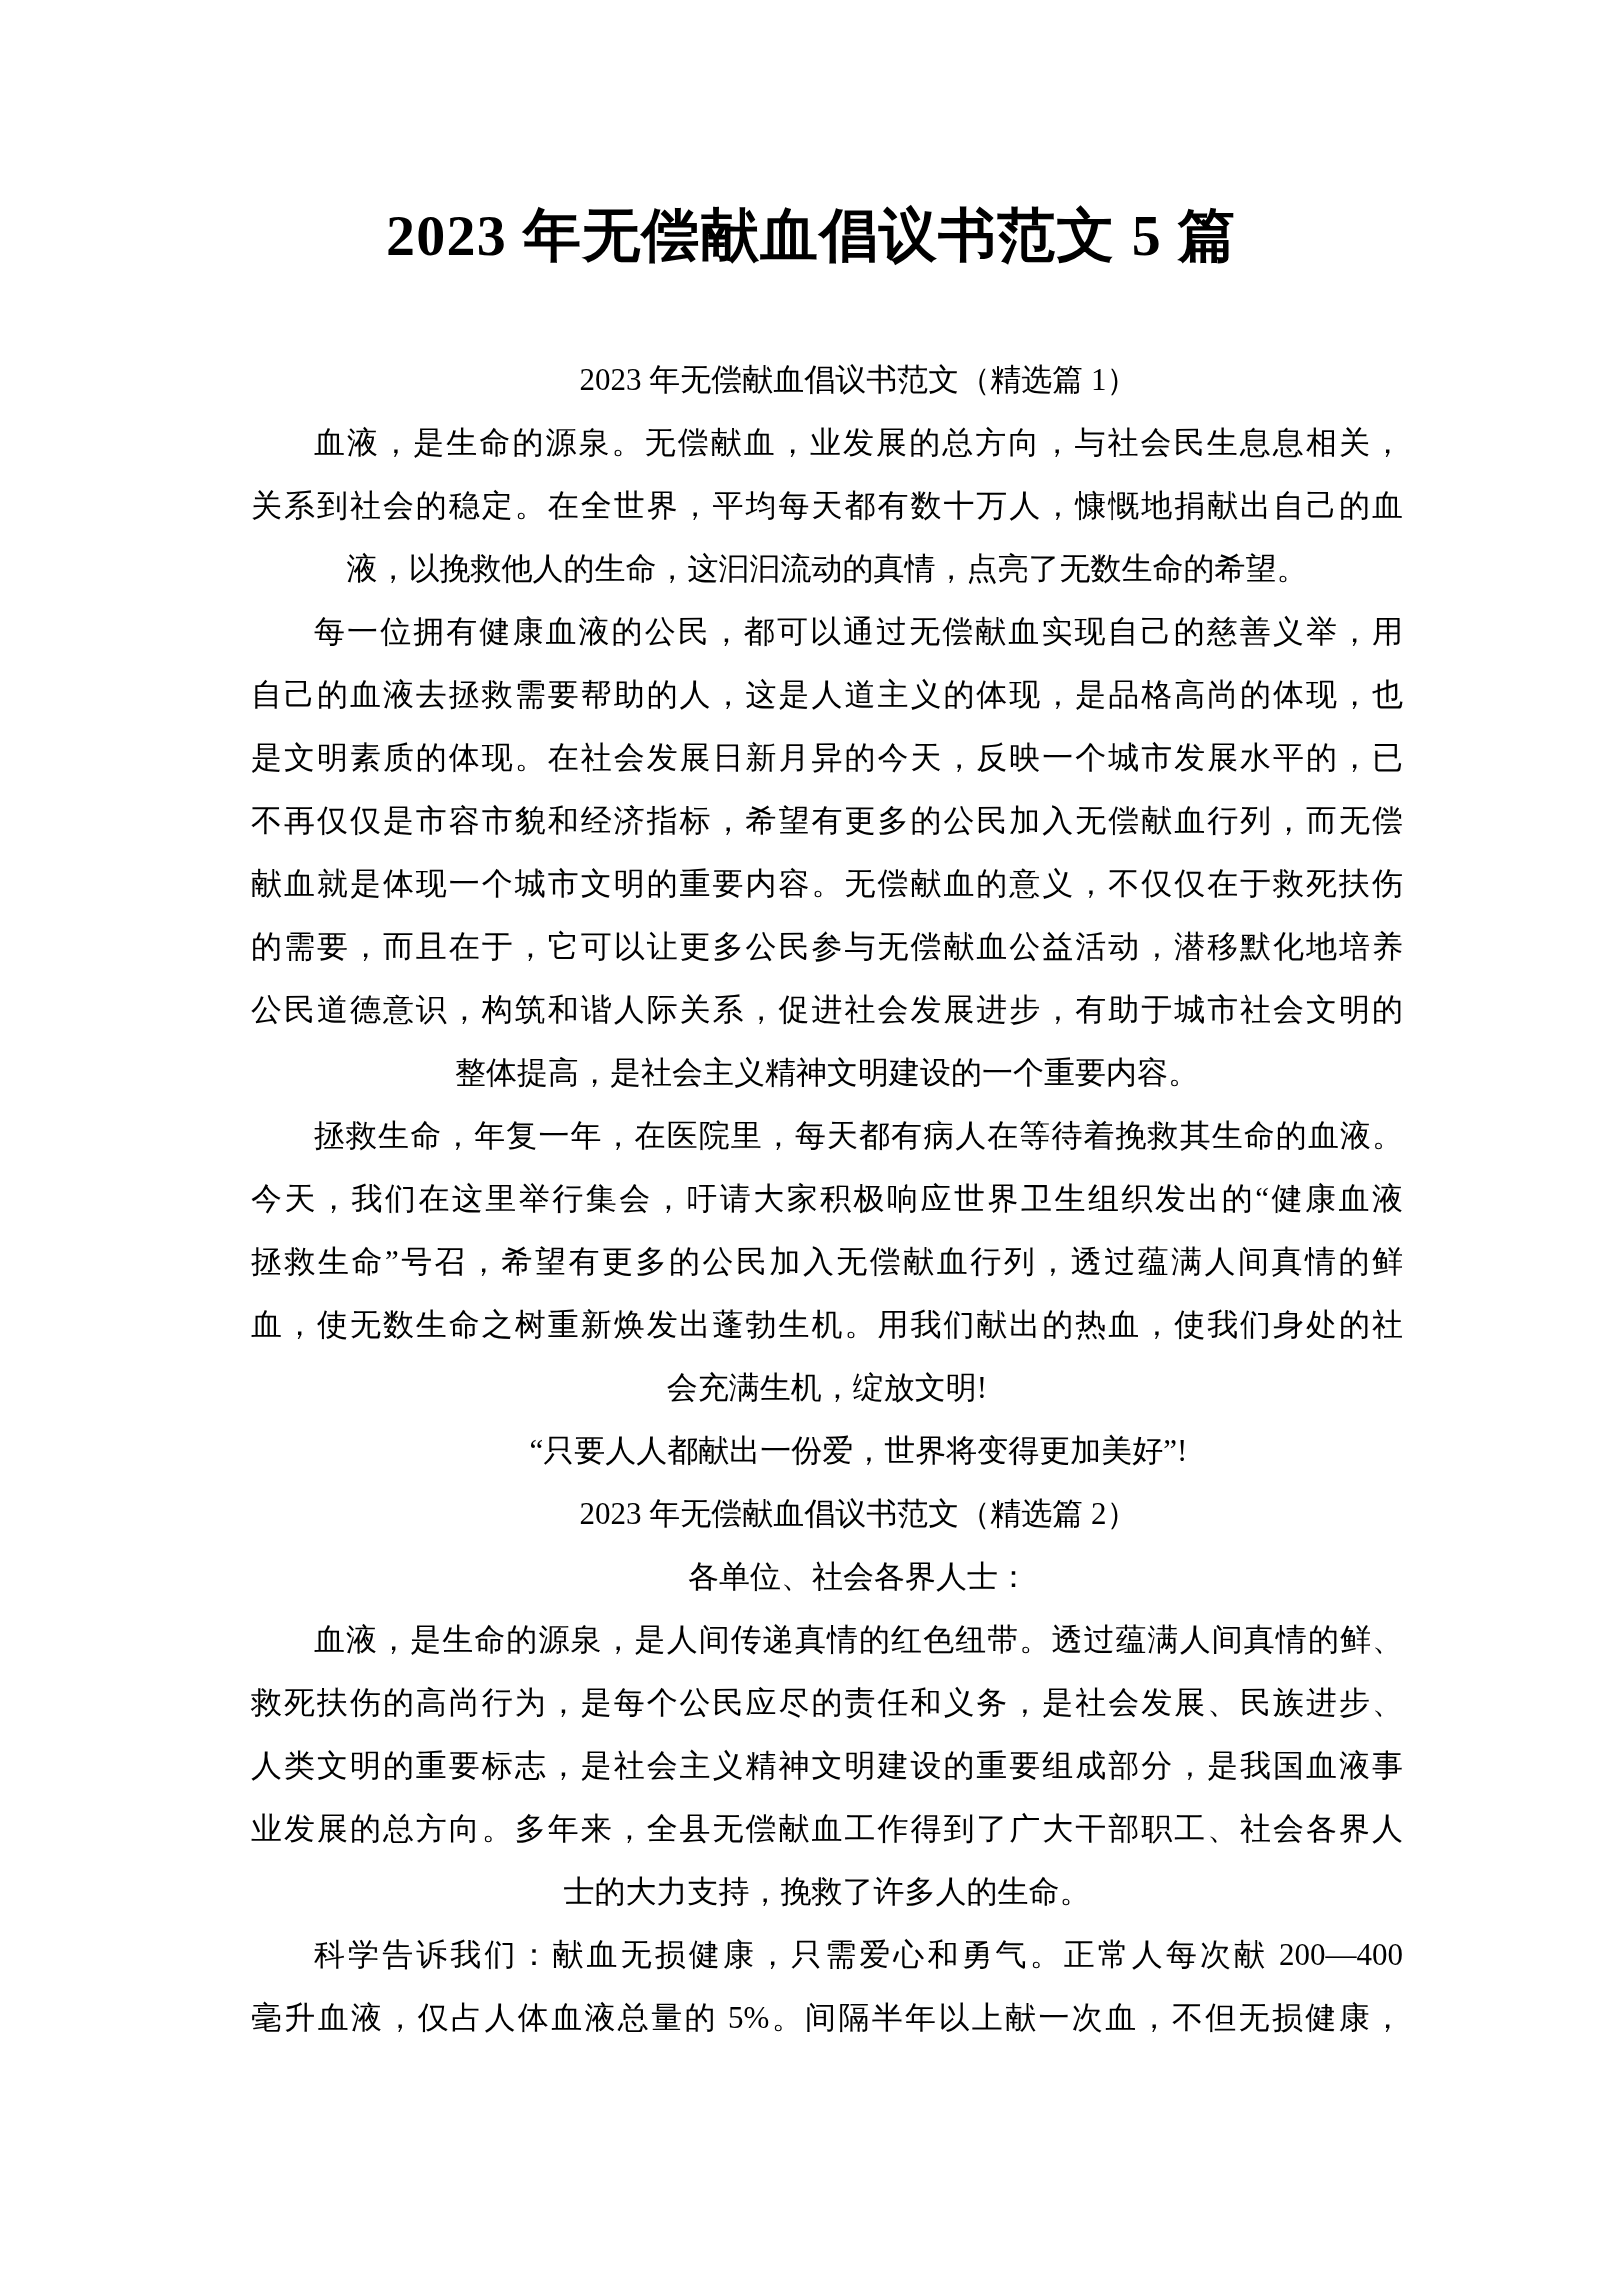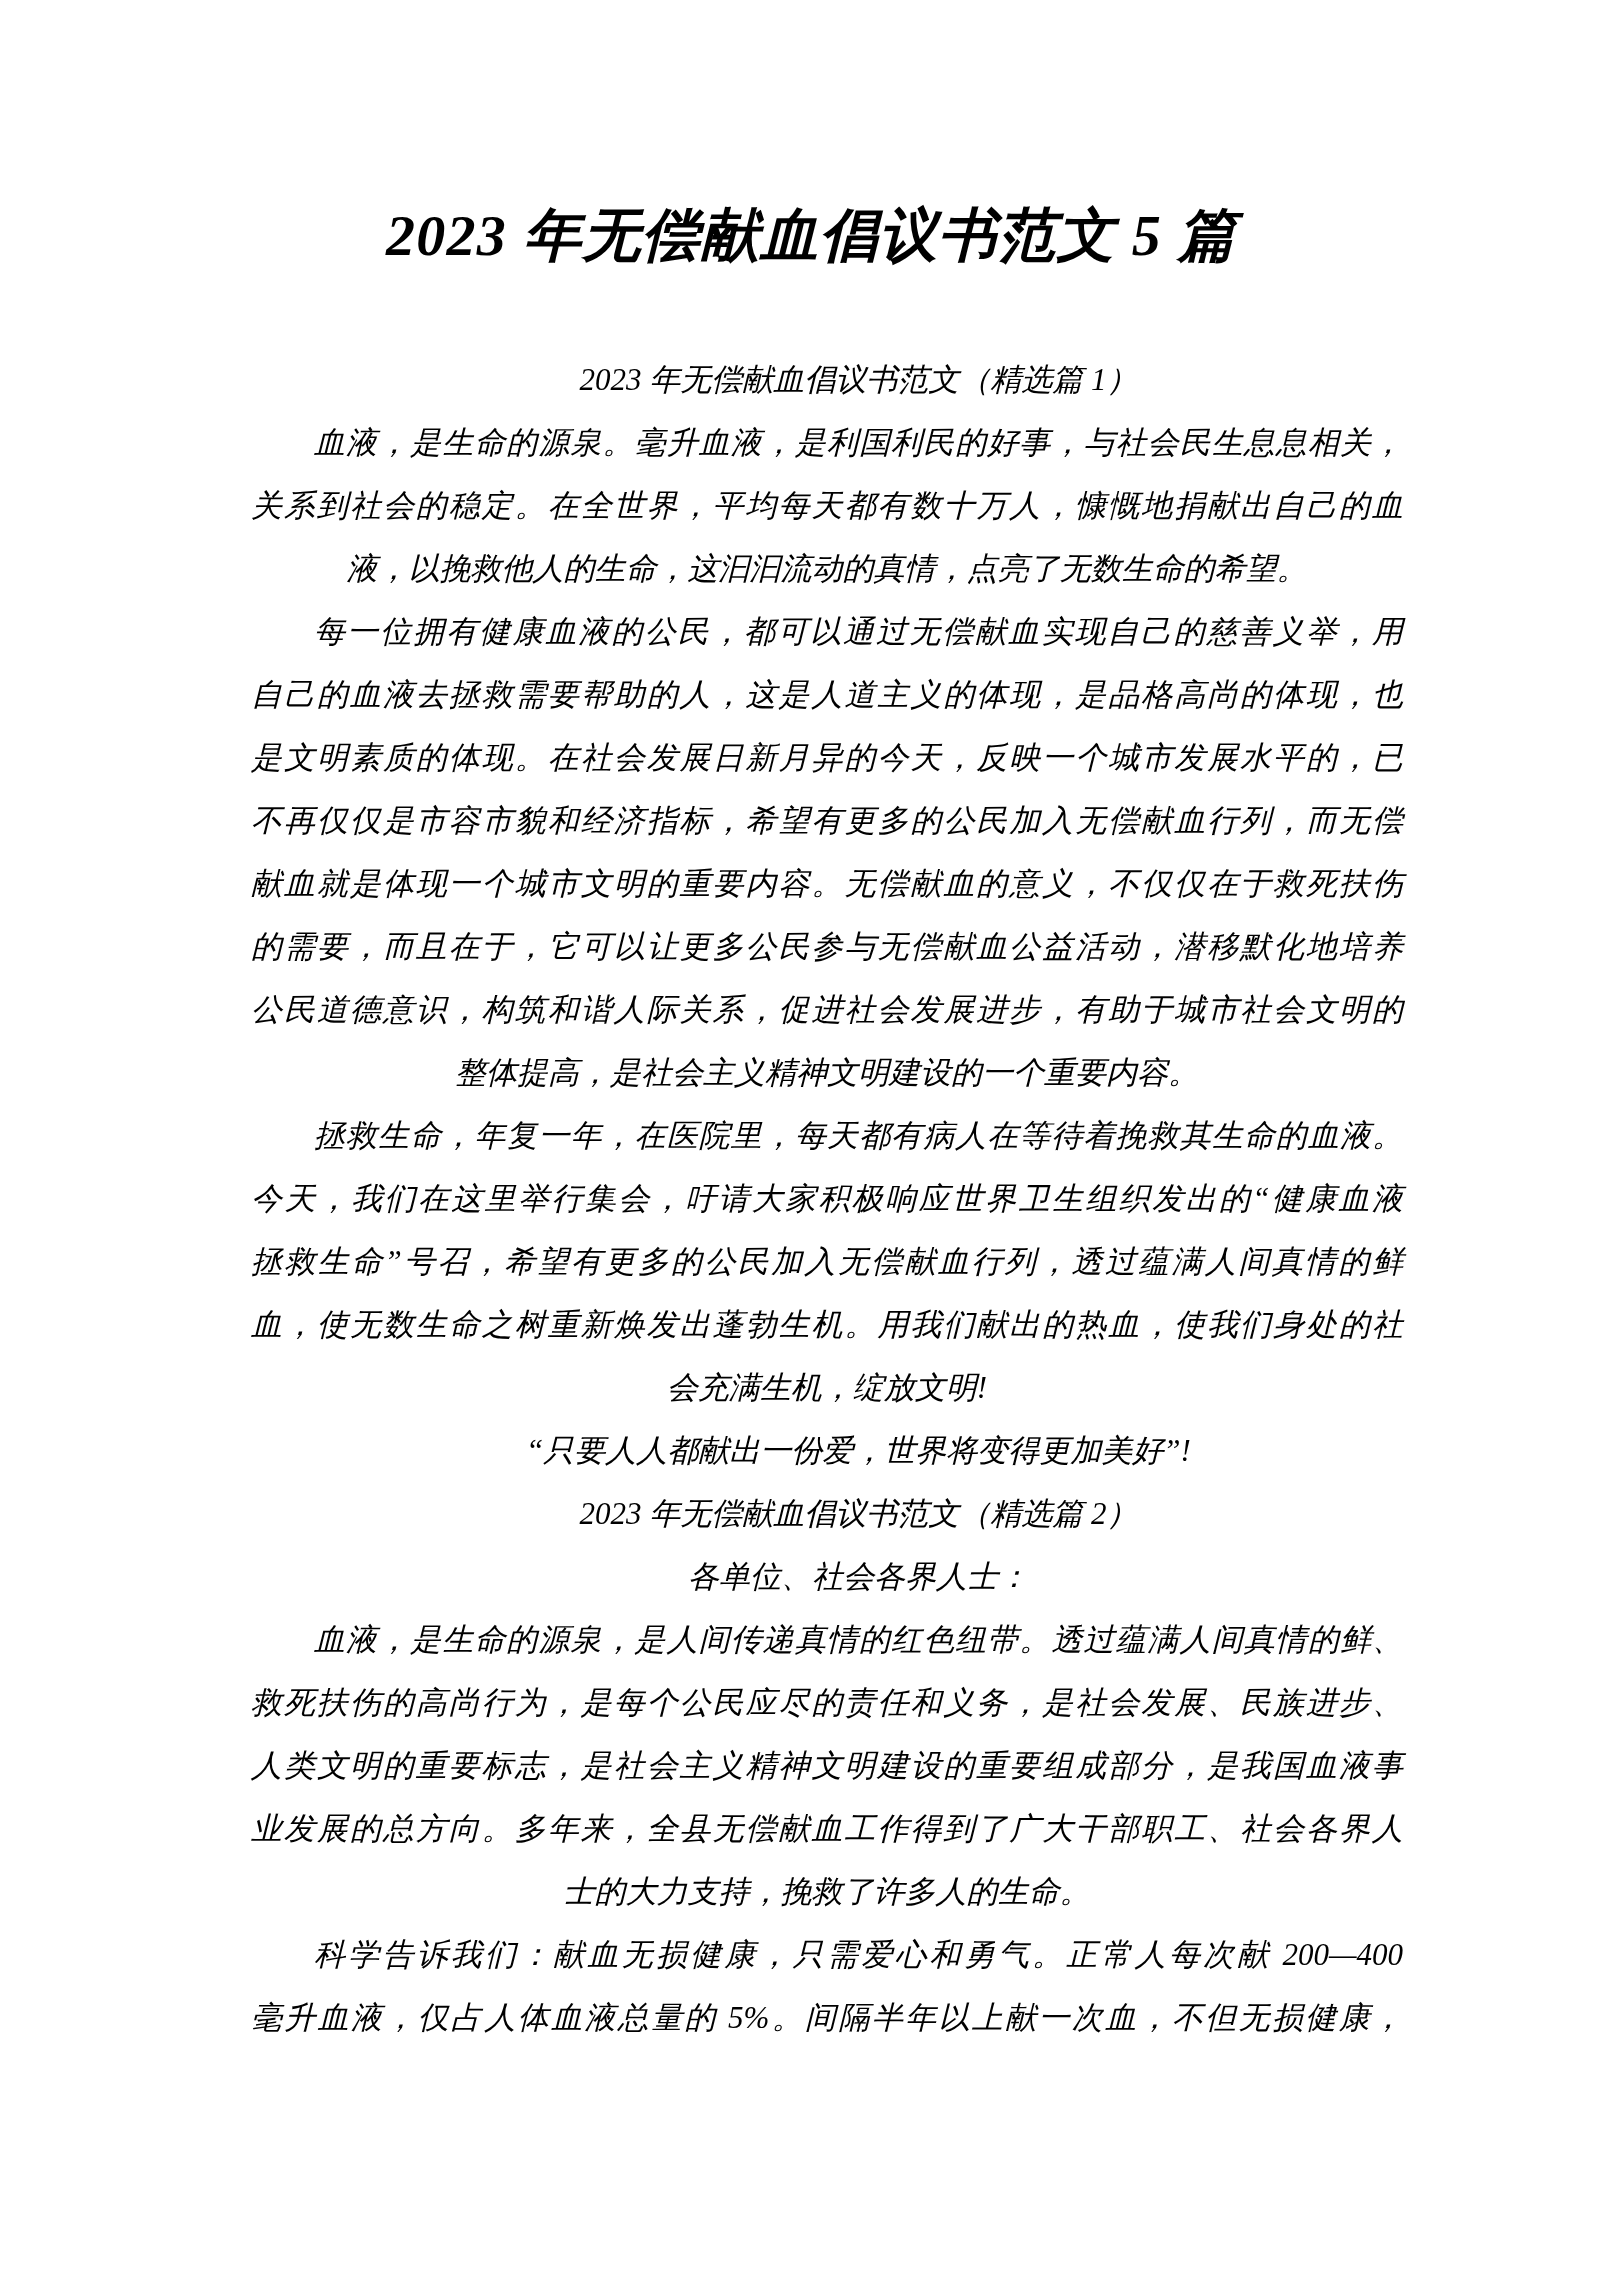--- a/index.html
+++ b/index.html
@@ -12,21 +12,20 @@
     background: #ffffff;
     position: relative;
     font-family: "Liberation Serif", "DejaVu Serif", serif;
     color: #000000;
   }
   .page {
     position: absolute;
     inset: 0;
     background: #ffffff;
     overflow: hidden;
-    font-style: italic;
   }
   .doc-title {
     position: absolute;
     top: 204px;
     left: 0;
     width: 100%;
     margin: 0;
     text-align: center;
     font-size: 58px;
     font-weight: bold;
@@ -58,21 +57,21 @@
   }
 </style>
 </head>
 <body>
 
 <div class="page">
   <h1 class="doc-title">2023 年无偿献血倡议书范文 5 篇</h1>
 
   <div class="doc-body">
       <div class="line indent">2023 年无偿献血倡议书范文（精选篇 1）</div>
-      <div class="line indent fill">血液，是生命的源泉。毫升血液，是利国利民的好事，与社会民生息息相关，</div>
+      <div class="line indent fill">血液，是生命的源泉。无偿献血，业发展的总方向，与社会民生息息相关，</div>
       <div class="line fill">关系到社会的稳定。在全世界，平均每天都有数十万人，慷慨地捐献出自己的血</div>
       <div class="line">液，以挽救他人的生命，这汩汩流动的真情，点亮了无数生命的希望。</div>
       <div class="line indent fill">每一位拥有健康血液的公民，都可以通过无偿献血实现自己的慈善义举，用</div>
       <div class="line fill">自己的血液去拯救需要帮助的人，这是人道主义的体现，是品格高尚的体现，也</div>
       <div class="line fill">是文明素质的体现。在社会发展日新月异的今天，反映一个城市发展水平的，已</div>
       <div class="line fill">不再仅仅是市容市貌和经济指标，希望有更多的公民加入无偿献血行列，而无偿</div>
       <div class="line fill">献血就是体现一个城市文明的重要内容。无偿献血的意义，不仅仅在于救死扶伤</div>
       <div class="line fill">的需要，而且在于，它可以让更多公民参与无偿献血公益活动，潜移默化地培养</div>
       <div class="line fill">公民道德意识，构筑和谐人际关系，促进社会发展进步，有助于城市社会文明的</div>
       <div class="line">整体提高，是社会主义精神文明建设的一个重要内容。</div>

